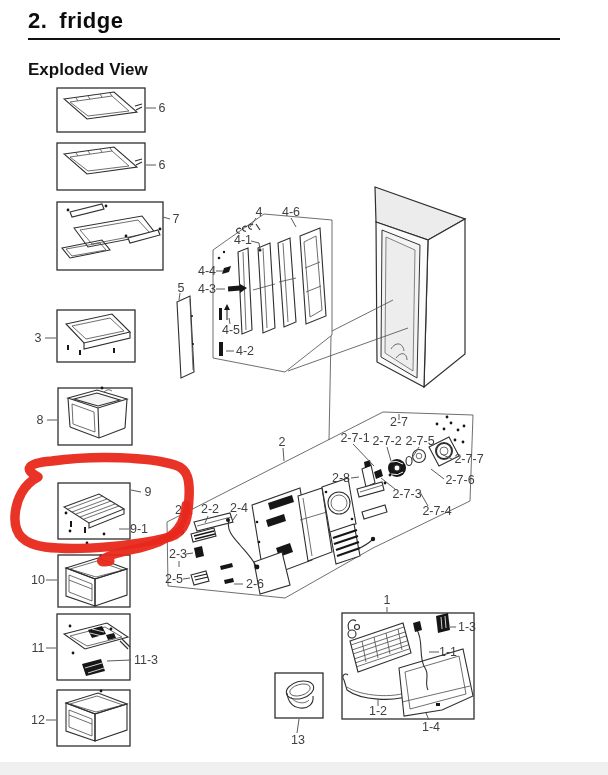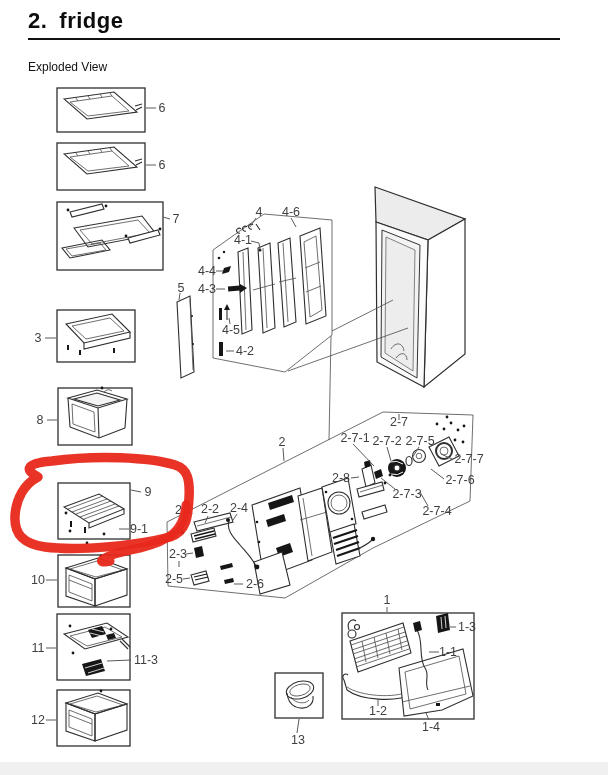--- a/index.html
+++ b/index.html
@@ -1,21 +1,21 @@
 <!DOCTYPE html>
 <html><head>
 <meta charset="utf-8">
 <style>
   html,body{margin:0;padding:0;background:#fff;}
   .page{position:relative;width:608px;height:775px;background:#ffffff;overflow:hidden;
         font-family:"Liberation Sans",sans-serif;}
   .title{position:absolute;left:28px;top:8px;display:flex;gap:12px;
          font-size:22px;font-weight:bold;color:#0c0c0c;letter-spacing:.5px;}
   .title-rule{position:absolute;left:28px;top:38px;width:532px;height:2px;background:#111;}
-  .section-heading{position:absolute;left:28px;top:60px;font-size:12px;font-weight:normal;color:#111;text-align:right;}
+  .section-heading{position:absolute;left:28px;top:60px;font-size:17px;font-weight:bold;color:#111;text-align:right;}
   .bottom-strip{position:absolute;left:0;top:762px;width:608px;height:13px;background:#f0f0f0;}
   svg{position:absolute;left:0;top:0;}
   .lbl{font:12.5px "Liberation Sans",sans-serif;fill:#3f3f3f;text-anchor:middle;}
   .bx{fill:none;stroke:#2f2f2f;stroke-width:1.3;}
   .ln{stroke:#2f2f2f;stroke-width:1.1;fill:none;}
   .thin{stroke:#4a4a4a;stroke-width:.8;fill:none;}
   .ld{stroke:#5a5a5a;stroke-width:1;fill:none;}
   .dk{fill:#161616;stroke:none;}
   .wh{fill:#ffffff;stroke:#2f2f2f;stroke-width:1.1;}
   .lt{fill:#f4f4f4;stroke:#2f2f2f;stroke-width:1.1;}

